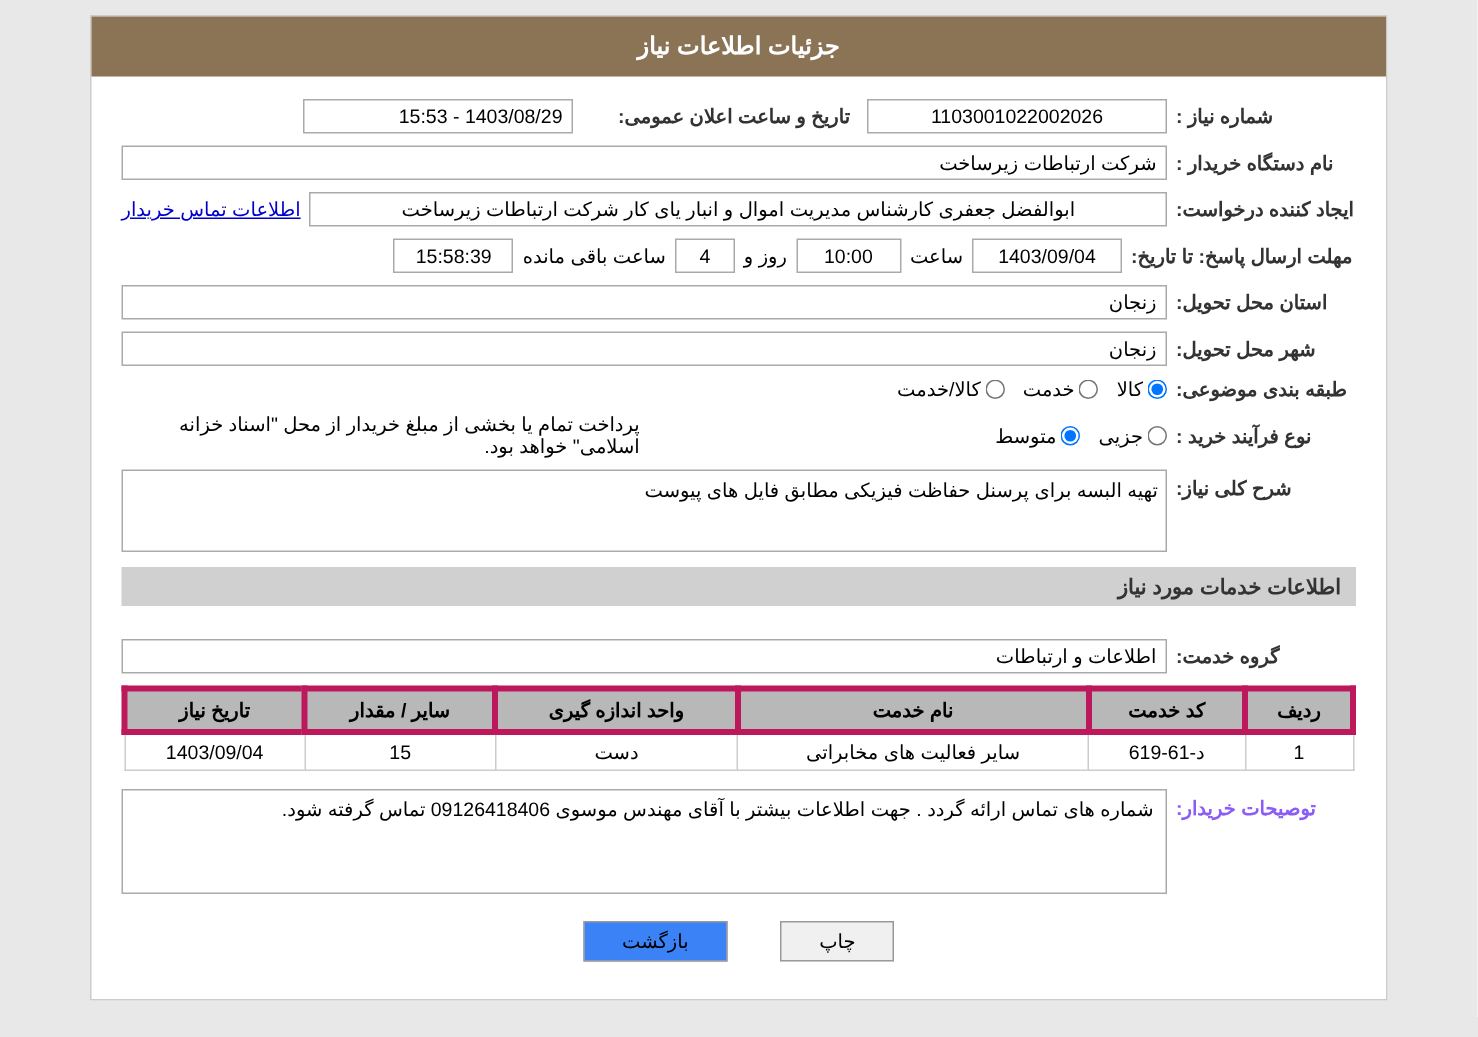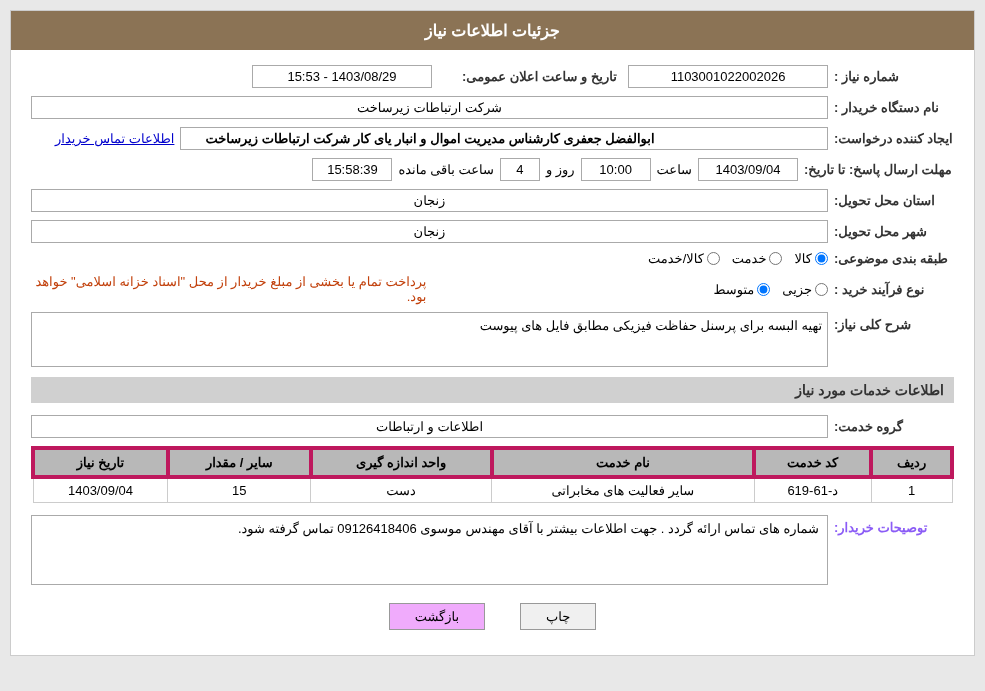--- a/index.html
+++ b/index.html
@@ -8,21 +8,21 @@
       font-size: 13px;
       background: #e8e8e8;
       direction: rtl;
       min-height: 691px;
       display: flex;
       align-items: flex-start;
       justify-content: center;
       padding: 10px;
     }
     .main-container {
-      width: 965px;
+      width: 865px;
       background: #fff;
       border: 1px solid #ccc;
     }
     .page-header {
       background: #8B7355;
       color: #fff;
       text-align: center;
       padding: 10px 0;
       font-size: 16px;
       font-weight: bold;
@@ -46,32 +46,33 @@
     .value-box {
       border: 1px solid #aaa;
       background: #fff;
       padding: 3px 6px;
       min-height: 22px;
       min-width: 80px;
       text-align: center;
     }
     .value-box-wide {
       flex: 1;
+      text-align: right;
     }
     .link-blue {
       color: #0000cc;
       text-decoration: underline;
       cursor: pointer;
     }
     .divider-section {
       background: #d0d0d0;
       padding: 5px 10px;
       font-weight: bold;
       font-size: 14px;
-      margin: 10px 0 12px 0;
+      margin: 10px 0 22px 0;
       color: #333;
     }
     .textarea-box {
       border: 1px solid #aaa;
       background: #fff;
       width: 100%;
       min-height: 55px;
       padding: 5px;
       text-align: right;
       resize: none;
@@ -136,64 +137,64 @@
       cursor: pointer;
       font-family: Tahoma, Arial, sans-serif;
       font-size: 13px;
       min-width: 70px;
     }
     .btn-print {
       background: #f0f0f0;
       margin-left: 20px;
     }
     .btn-back {
-      background: #f0abfc;
+      background: #3b82f6;
     }
     .radio-group {
       display: flex;
       align-items: center;
       gap: 12px;
       flex: 1;
       justify-content: flex-start;
     }
     .radio-item {
       display: flex;
       align-items: center;
       gap: 3px;
     }
     .process-desc {
-      color: #c2410c;
+      color: #000000;
       flex: 1;
     }
   </style>
 </head>
 <body>
 
 <div class="main-container">
 
   <div class="page-header">جزئیات اطلاعات نیاز</div>
 
   <div class="content-area">
 
     <div class="info-row">
       <span class="label">شماره نیاز :</span>
       <span class="value-box" style="min-width:200px;">1103001022002026</span>
       <span class="label" style="min-width:160px;margin-left:24px;">تاریخ و ساعت اعلان عمومی:</span>
-      <span class="value-box" style="min-width:180px;">1403/08/29 - 15:53</span>
+      <span class="value-box" style="min-width:180px;text-align:right;">1403/08/29 - 15:53</span>
     </div>
 
     <div class="info-row">
       <span class="label">نام دستگاه خریدار :</span>
       <span class="value-box value-box-wide">شرکت ارتباطات زیرساخت</span>
     </div>
 
     <div class="info-row">
       <span class="label">ایجاد کننده درخواست:</span>
-      <span class="value-box" style="flex:1; text-align:left; padding:3px 24px;font-weight:bold;">ابوالفضل جعفری کارشناس مدیریت اموال و انبار یای کار  شرکت ارتباطات زیرساخت</span>
-      <span class="link-blue" style="white-space:nowrap;margin-left:24px;">اطلاعات تماس خریدار</span>
+      <span class="value-box" style="flex:1; text-align:center; padding:3px 24px;">ابوالفضل جعفری کارشناس مدیریت اموال و انبار یای کار  شرکت ارتباطات زیرساخت</span>
+      <span class="link-blue" style="white-space:nowrap;">اطلاعات تماس خریدار</span>
     </div>
 
     <div class="info-row">
       <span class="label" style="min-width:150px;">مهلت ارسال پاسخ: تا تاریخ:</span>
       <span class="value-box" style="min-width:100px;">1403/09/04</span>
       <span>ساعت</span>
       <span class="value-box" style="min-width:70px;">10:00</span>
       <span>روز و</span>
       <span class="value-box" style="min-width:40px;">4</span>
       <span>ساعت باقی مانده</span>

